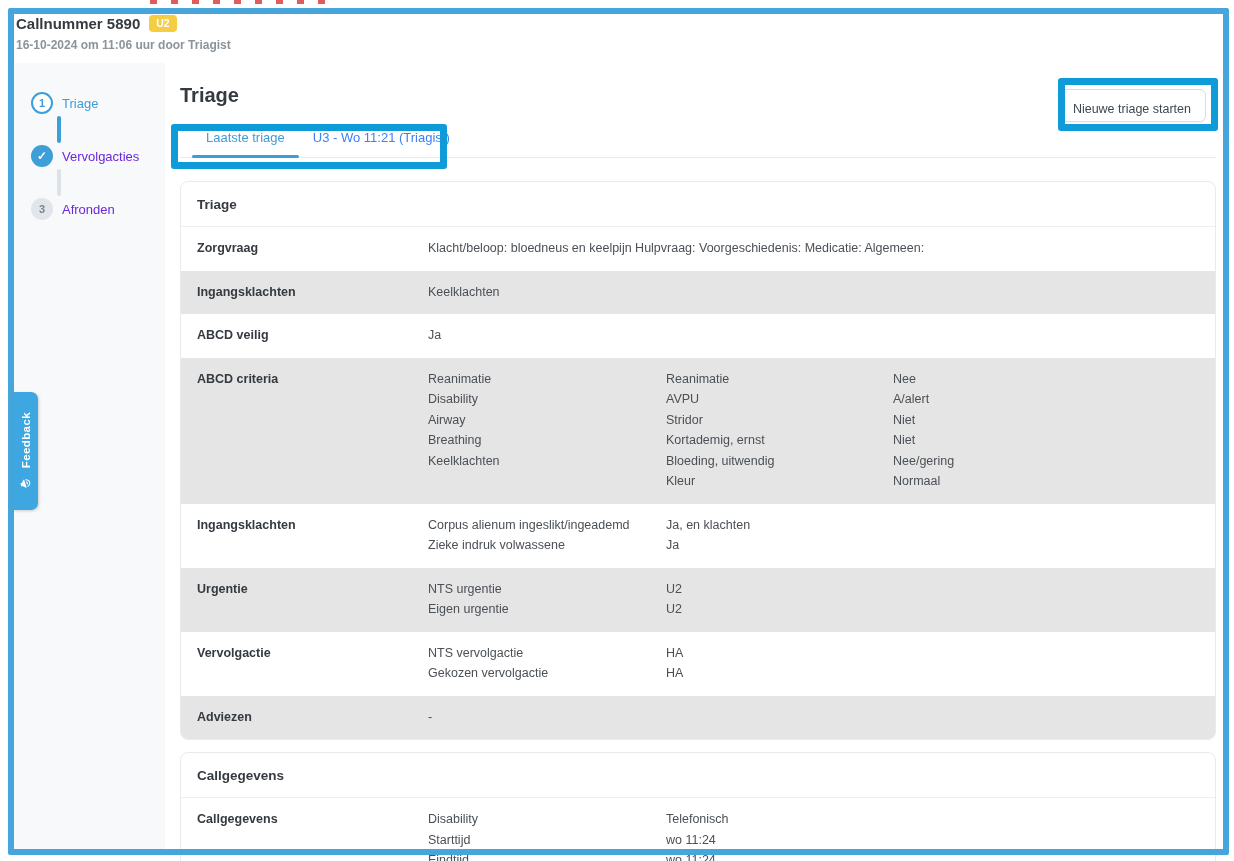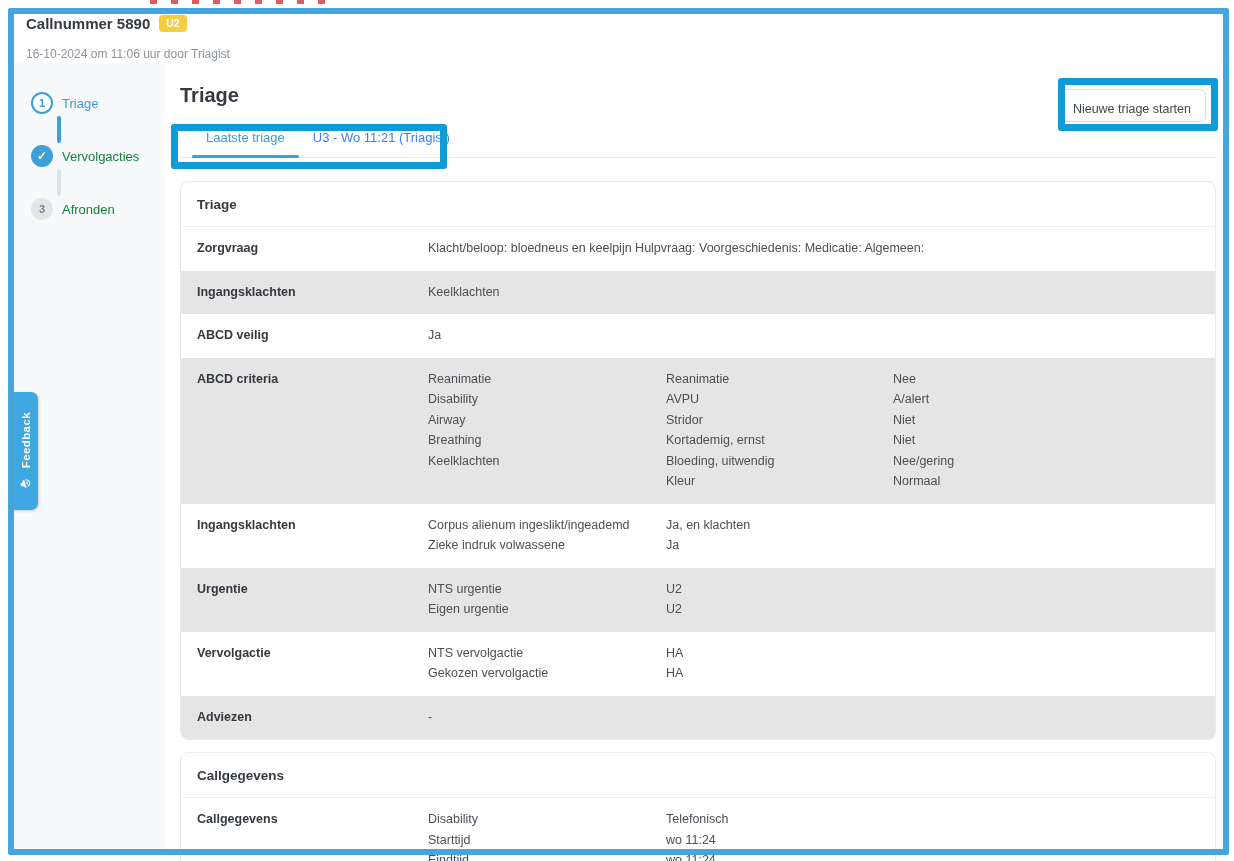--- a/index.html
+++ b/index.html
@@ -10,37 +10,37 @@
   
   .red-dashes { position:absolute; left:150px; top:0; height:4px; display:flex; gap:14px; z-index:60; }
   .red-dashes span { width:7px; height:4px; background:#e05c5c; }
   .frame { position:absolute; left:8px; top:8px; width:1221px; height:847px;
            border:6px solid #46a5da; border-radius:2px; z-index:50; pointer-events:none; }
   .anno-box { position:absolute; border:7px solid #0f9bd7; border-radius:3px; z-index:55; pointer-events:none; }
   .anno-tabs { left:171px; top:124px; width:276px; height:45px; }
   .anno-button { left:1058px; top:78px; width:160px; height:53px; }
 
   
-  .hdr { position:absolute; left:26px; top:15px; z-index:5; }
+  .hdr { position:absolute; left:16px; top:15px; z-index:5; }
   .hdr-line { display:flex; align-items:center; gap:9px; }
   .hdr-title { font-size:15px; font-weight:700; color:#343a40; }
   .badge { background:#f5cd43; color:#fff; font-size:10.5px; font-weight:700;
            padding:3px 7px; border-radius:4px; line-height:1; }
-  .hdr-sub { margin-top:15px; font-size:12px; color:#8b939b; }
+  .hdr-sub { margin-top:6px; font-size:12px; color:#8b939b;font-weight:bold; }
 
   
   .sidebar { position:absolute; left:14px; top:63px; width:151px; height:786px;
              background:#f7f9fa; padding:29px 0 0 17px; z-index:4; }
   .step { display:flex; align-items:center; gap:9px; height:22px; cursor:pointer; }
   .circle { width:22px; height:22px; border-radius:50%; display:flex; align-items:center;
             justify-content:center; font-size:11px; font-weight:700; flex-shrink:0; }
   .circle.active { background:#fff; border:2px solid #3d9ed8; color:#3d9ed8; }
   .circle.done { background:#3d9ed8; color:#fff; font-size:12px; }
   .circle.inactive { background:#e2e6ea; color:#7b848c; }
-  .step-label { font-size:13px; color:#15803d; }
+  .step-label { font-size:13px; color:#6d28d9; }
   .step.active .step-label { color:#3d9ed8; }
   .connector { width:4px; height:27px; margin:2px 0 2px 26px; border-radius:2px; }
   .connector.blue { background:#3d9ed8; }
   .connector.gray { background:#dde2e6; }
 
   
   .feedback { position:absolute; left:13px; top:392px; width:25px; height:118px;
               background:#3ea6e0; border-radius:0 7px 7px 0; z-index:56;
               display:flex; flex-direction:column; align-items:center; justify-content:center;
               gap:9px; cursor:pointer; box-shadow:1px 1px 3px rgba(0,0,0,.18); }

